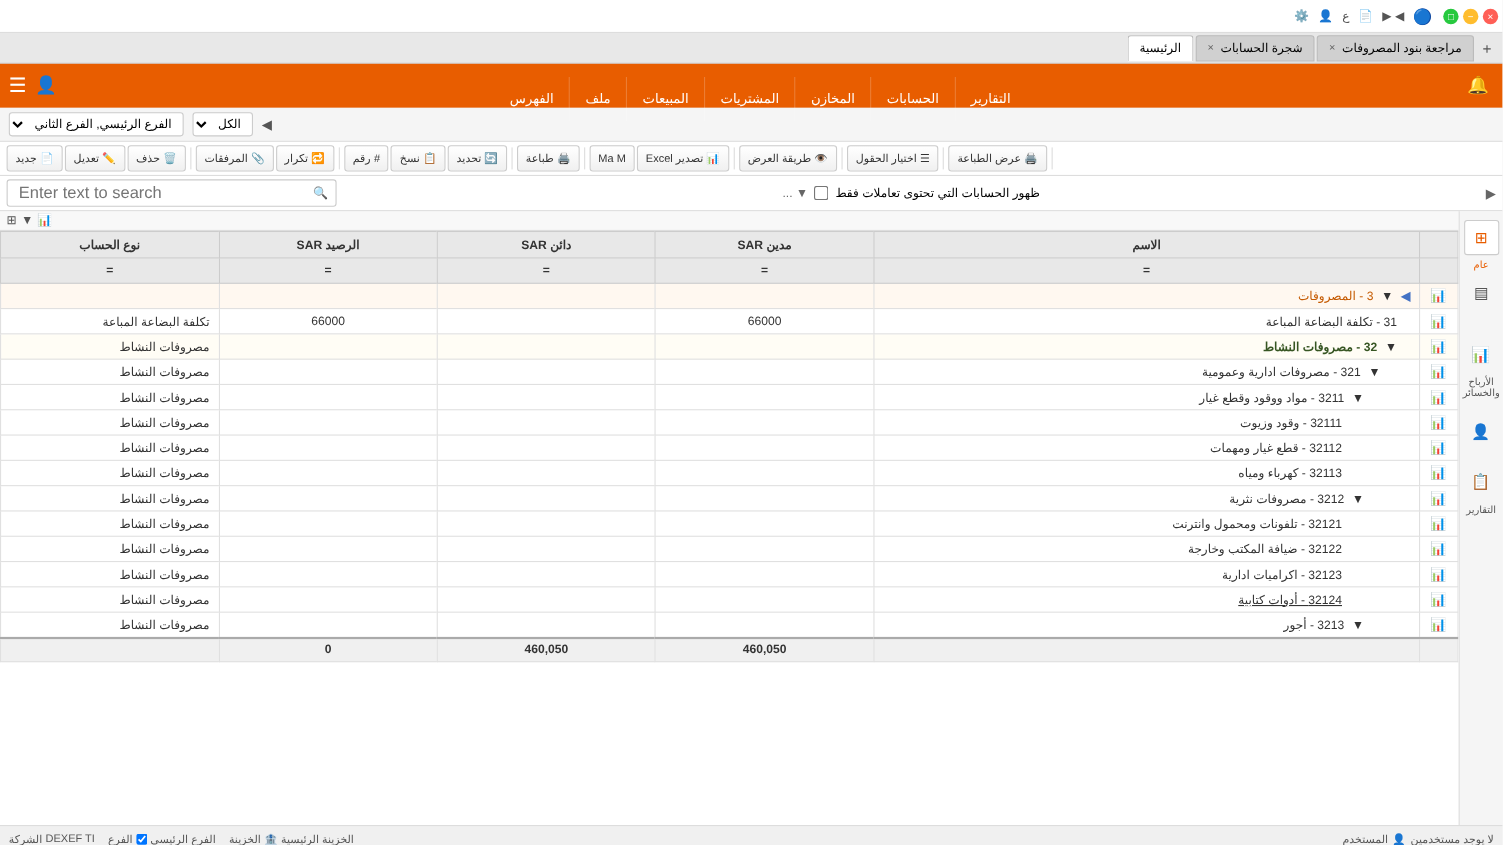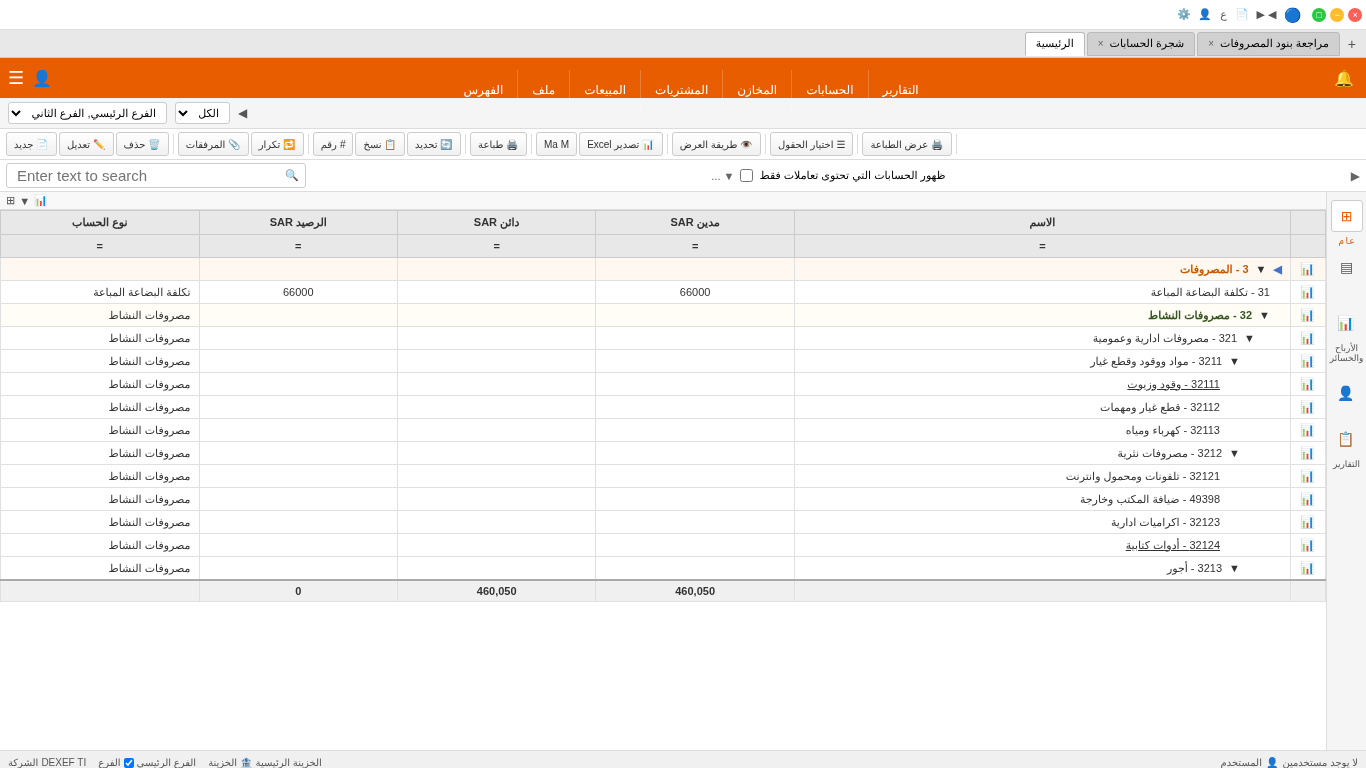--- a/index.html
+++ b/index.html
@@ -179,21 +179,21 @@
       padding: 4px 8px;
       color: #333;
       white-space: nowrap;
     }
 
     .row-icon { color: #4472c4; font-size: 12px; cursor: pointer; }
 
     .group-row td { background: #fff8f0; font-weight: bold; }
     .group-row-2 td { background: #fffdf5; }
 
-    .category-orange { color: #c55a00; font-weight: bold; }
+    .category-orange { color: #c55a00; font-weight: normal; }
     .category-green { color: #375623; font-weight: bold; }
     .sub-indent-1 { padding-right: 20px !important; }
     .sub-indent-2 { padding-right: 35px !important; }
     .sub-indent-3 { padding-right: 50px !important; }
 
     
     .totals-row td { background: #f0f0f0; font-weight: bold; border-top: 2px solid #aaa; }
 
     
     .main-layout {
@@ -424,21 +424,21 @@
     <input class="search-input" type="text" placeholder="Enter text to search" style="">
   </div>
 </div>
 
 <div class="main-layout">
 
   <div class="right-panel">
     <div class="panel-icon active">
       <span>⊞</span>
     </div>
-    <div style="font-size:9px; color:#e85d00; text-align:center; cursor:pointer;font-family:Liberation Mono, monospace;">عام</div>
+    <div style="font-size:9px; color:#e85d00; text-align:center; cursor:pointer;">عام</div>
     <div class="panel-icon">
       <span>▤</span>
     </div>
     <div class="panel-icon" style="margin-top:20px;">
       <span>📊</span>
     </div>
     <div style="font-size:9px; color:#555; text-align:center; cursor:pointer;">الأرباح<br>والخسائر</div>
     <div class="panel-icon" style="margin-top:10px;">
       <span>👤</span>
     </div>
@@ -545,21 +545,21 @@
             <td class="num-cell"></td>
             <td class="num-cell"></td>
             <td class="num-cell"></td>
             <td>مصروفات النشاط</td>
           </tr>
 
           <tr>
             <td style="text-align:center;">
               <span class="row-icon">📊</span>
             </td>
-            <td class="col-name" style="padding-right: 70px !important; text-decoration: underline;">
+            <td class="col-name" style="padding-right: 70px !important;">
               <span>32111 - وقود وزيوت</span>
             </td>
             <td class="num-cell"></td>
             <td class="num-cell"></td>
             <td class="num-cell"></td>
             <td>مصروفات النشاط</td>
           </tr>
 
           <tr>
             <td style="text-align:center;">
@@ -612,21 +612,21 @@
             <td class="num-cell"></td>
             <td class="num-cell"></td>
             <td>مصروفات النشاط</td>
           </tr>
 
           <tr>
             <td style="text-align:center;">
               <span class="row-icon">📊</span>
             </td>
             <td class="col-name" style="padding-right: 70px !important;">
-              <span>49398 - ضيافة المكتب وخارجة</span>
+              <span>32122 - ضيافة المكتب وخارجة</span>
             </td>
             <td class="num-cell"></td>
             <td class="num-cell"></td>
             <td class="num-cell"></td>
             <td>مصروفات النشاط</td>
           </tr>
 
           <tr>
             <td style="text-align:center;">
               <span class="row-icon">📊</span>

